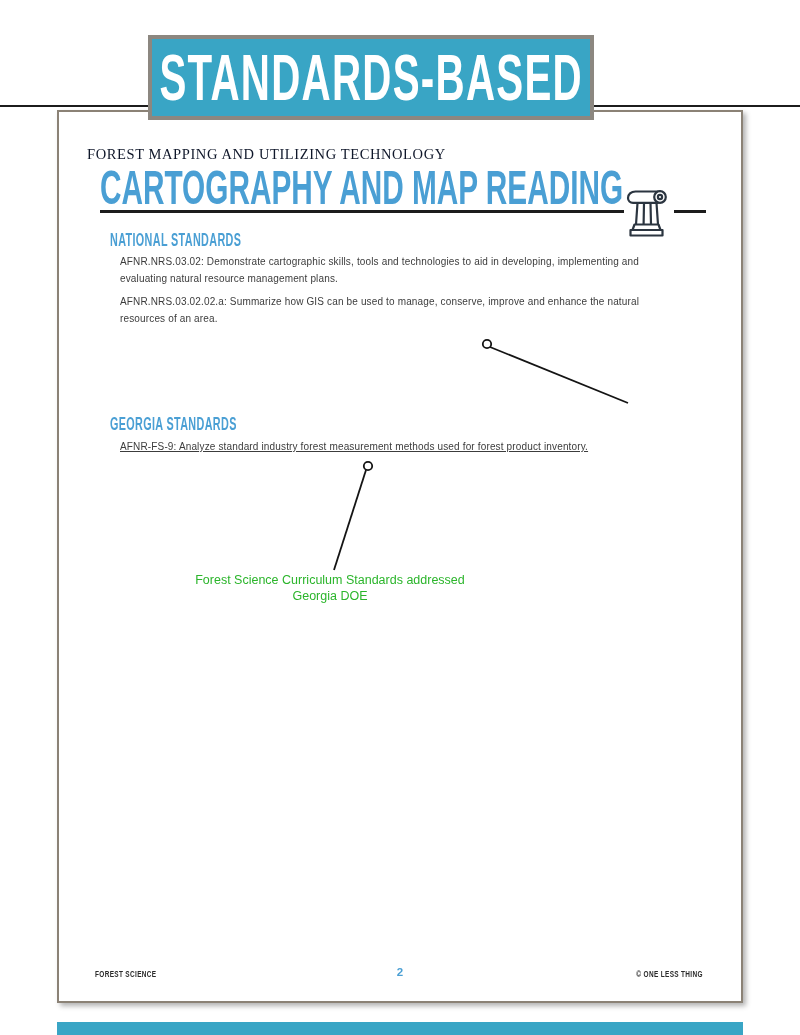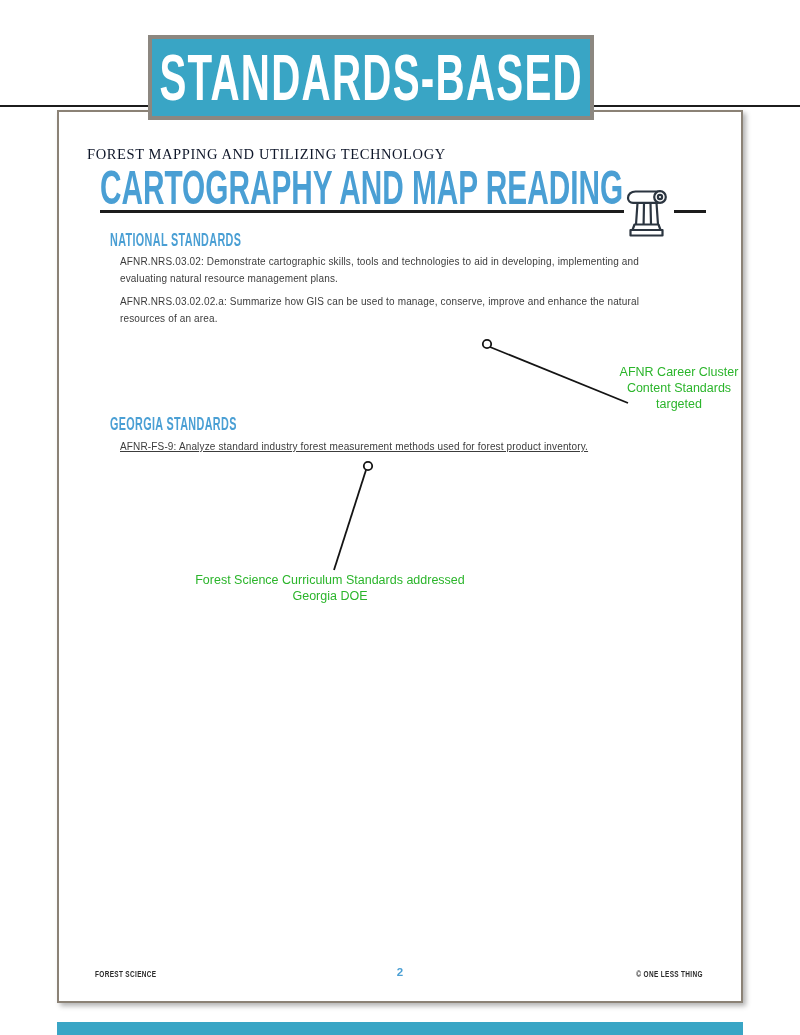--- a/index.html
+++ b/index.html
@@ -101,25 +101,20 @@
     </svg>
   </span>
 
   <div class="sec-heading h-national">NATIONAL STANDARDS</div>
 
   <div class="standards standards-national">
     <p>AFNR.NRS.03.02: Demonstrate cartographic skills, tools and technologies to aid in developing, implementing and evaluating natural resource management plans.</p>
     <p>AFNR.NRS.03.02.02.a: Summarize how GIS can be used to manage, conserve, improve and enhance the natural resources of an area.</p>
   </div>
 
-  <div class="callout-text callout-afnr">
-    <div>AFNR Career Cluster</div>
-    <div>Content Standards</div>
-    <div>targeted</div>
-  </div>
 
   <div class="sec-heading h-georgia">GEORGIA STANDARDS</div>
 
   <div class="standards standards-georgia">
     <p>AFNR-FS-9: Analyze standard industry forest measurement methods used for forest product inventory.</p>
   </div>
 
   <div class="callout-text callout-georgia">
     <div>Forest Science Curriculum Standards addressed</div>
     <div>Georgia DOE</div>

